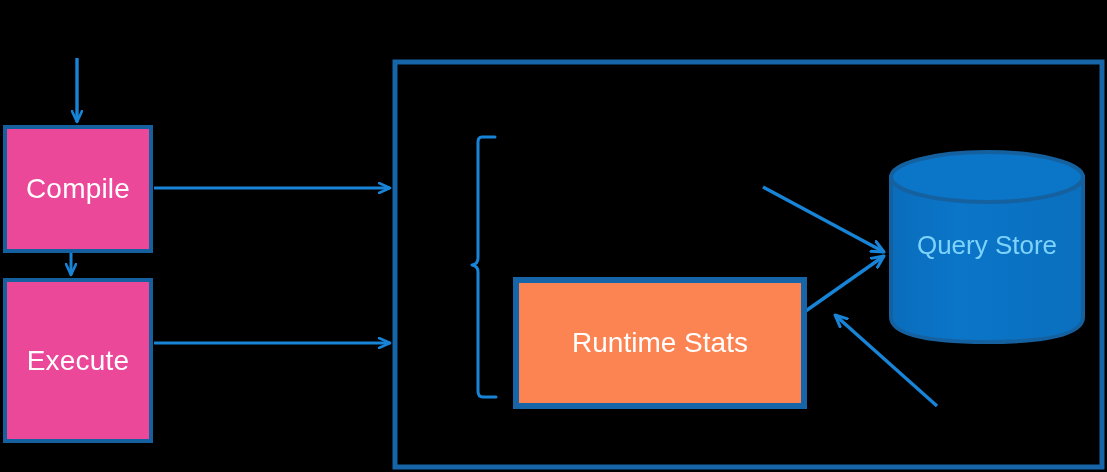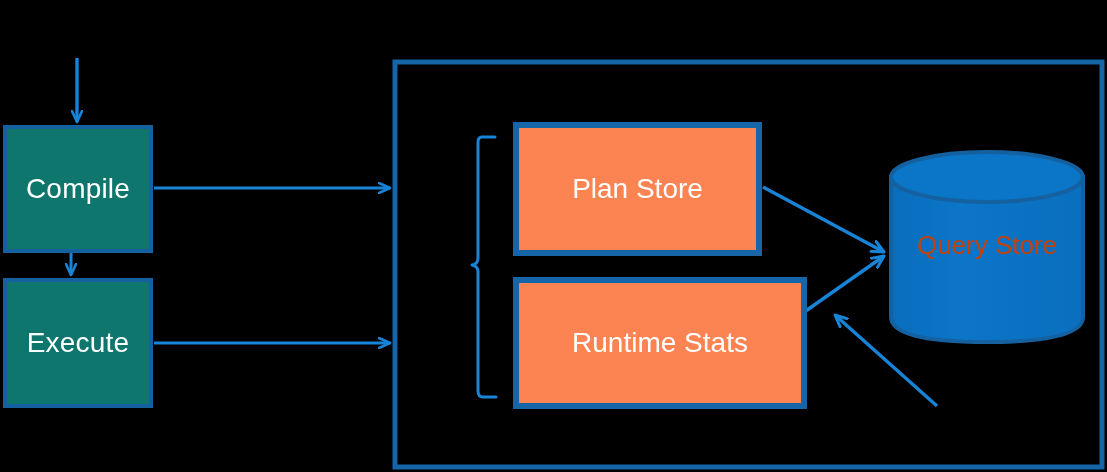--- a/index.html
+++ b/index.html
@@ -8,44 +8,44 @@
     width:1107px;
     height:472px;
     background:#000000;
     overflow:hidden;
     font-family:"Liberation Sans", sans-serif;
   }
   svg.layer{position:absolute;left:0;top:0;width:1107px;height:472px;}
   .node{position:absolute;display:flex;align-items:center;justify-content:center;text-align:center;color:#ffffff;}
   
   .proc{
-    background:#0f766e;
+    background:#ec4899;
     border:4px solid #15619F;
     box-sizing:border-box;
     font-size:28px;
     letter-spacing:.2px;
   }
   #compile{left:3px;  top:125px; width:150px; height:128px;}
-  #execute{left:3px;  top:278px; width:150px; height:130px;}
+  #execute{left:3px;  top:278px; width:150px; height:165px;}
   
   .store{
     background:#FC8352;
     border:6px solid #1565A8;
     box-sizing:border-box;
     font-size:28px;
   }
   #plan-store{   left:513px; top:122px; width:249px; height:134px;}
   #runtime-stats{left:513px; top:277px; width:294px; height:132px;}
   
   #cylinder{
     left:889px; top:152px; width:196px; height:190px;
   }
   #cylinder .cyl-text{
     position:absolute;left:0;right:0;top:78px;
-    font-size:26px;line-height:1.18;color:#c2410c;text-align:center;
+    font-size:26px;line-height:1.18;color:#7dd3fc;text-align:center;
     pointer-events:none;
   }
 </style>
 </head>
 <body>
 
 <div id="root">
 
   <svg class="layer" viewBox="0 0 1107 472">
     <defs>
@@ -87,23 +87,20 @@
   </svg>
 
   <div class="node proc" id="compile">
     <span>Compile</span>
   </div>
 
   <div class="node proc" id="execute">
     <span>Execute</span>
   </div>
 
-  <div class="node store" id="plan-store">
-    <span>Plan Store</span>
-  </div>
 
   <div class="node store" id="runtime-stats">
     <span>Runtime Stats</span>
   </div>
 
   <div class="node" id="cylinder">
     <div class="cyl-text">
       <div>Query Store</div>
     </div>
   </div>

